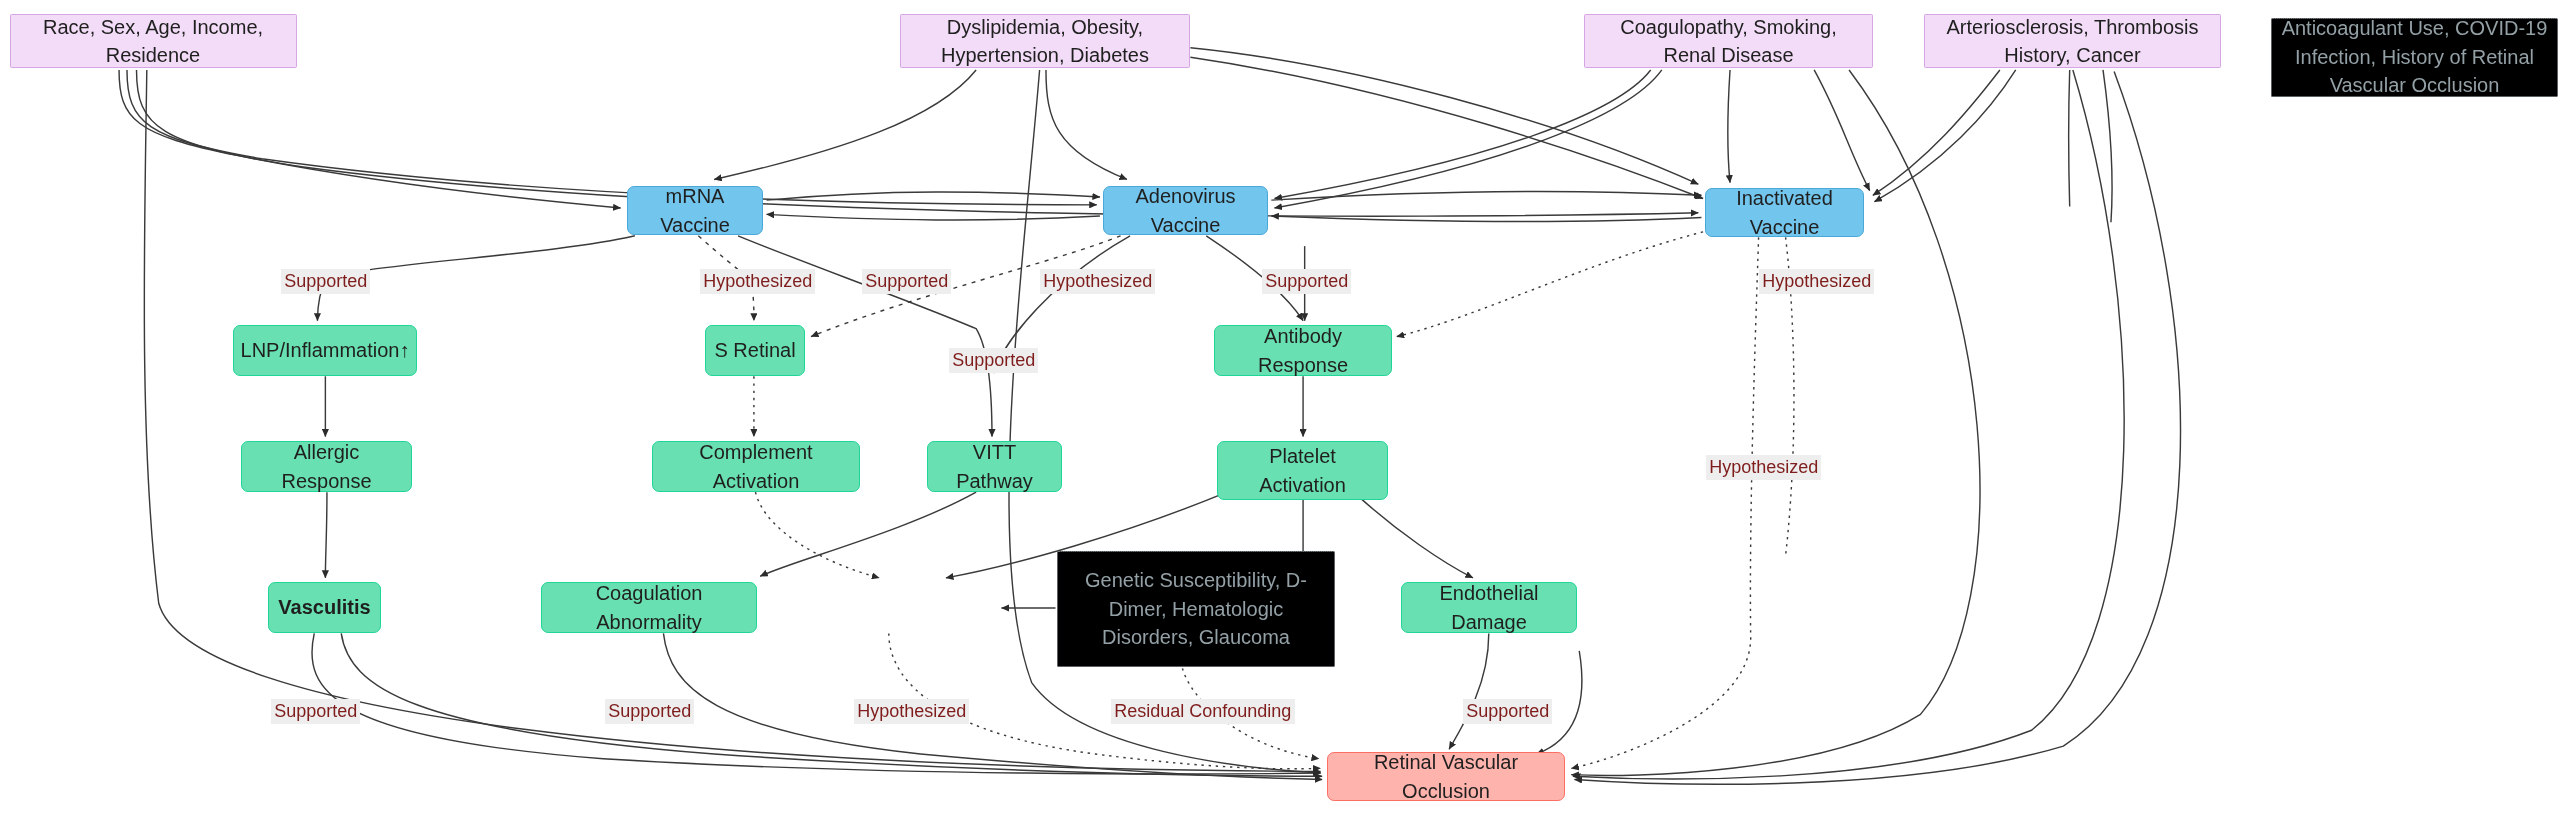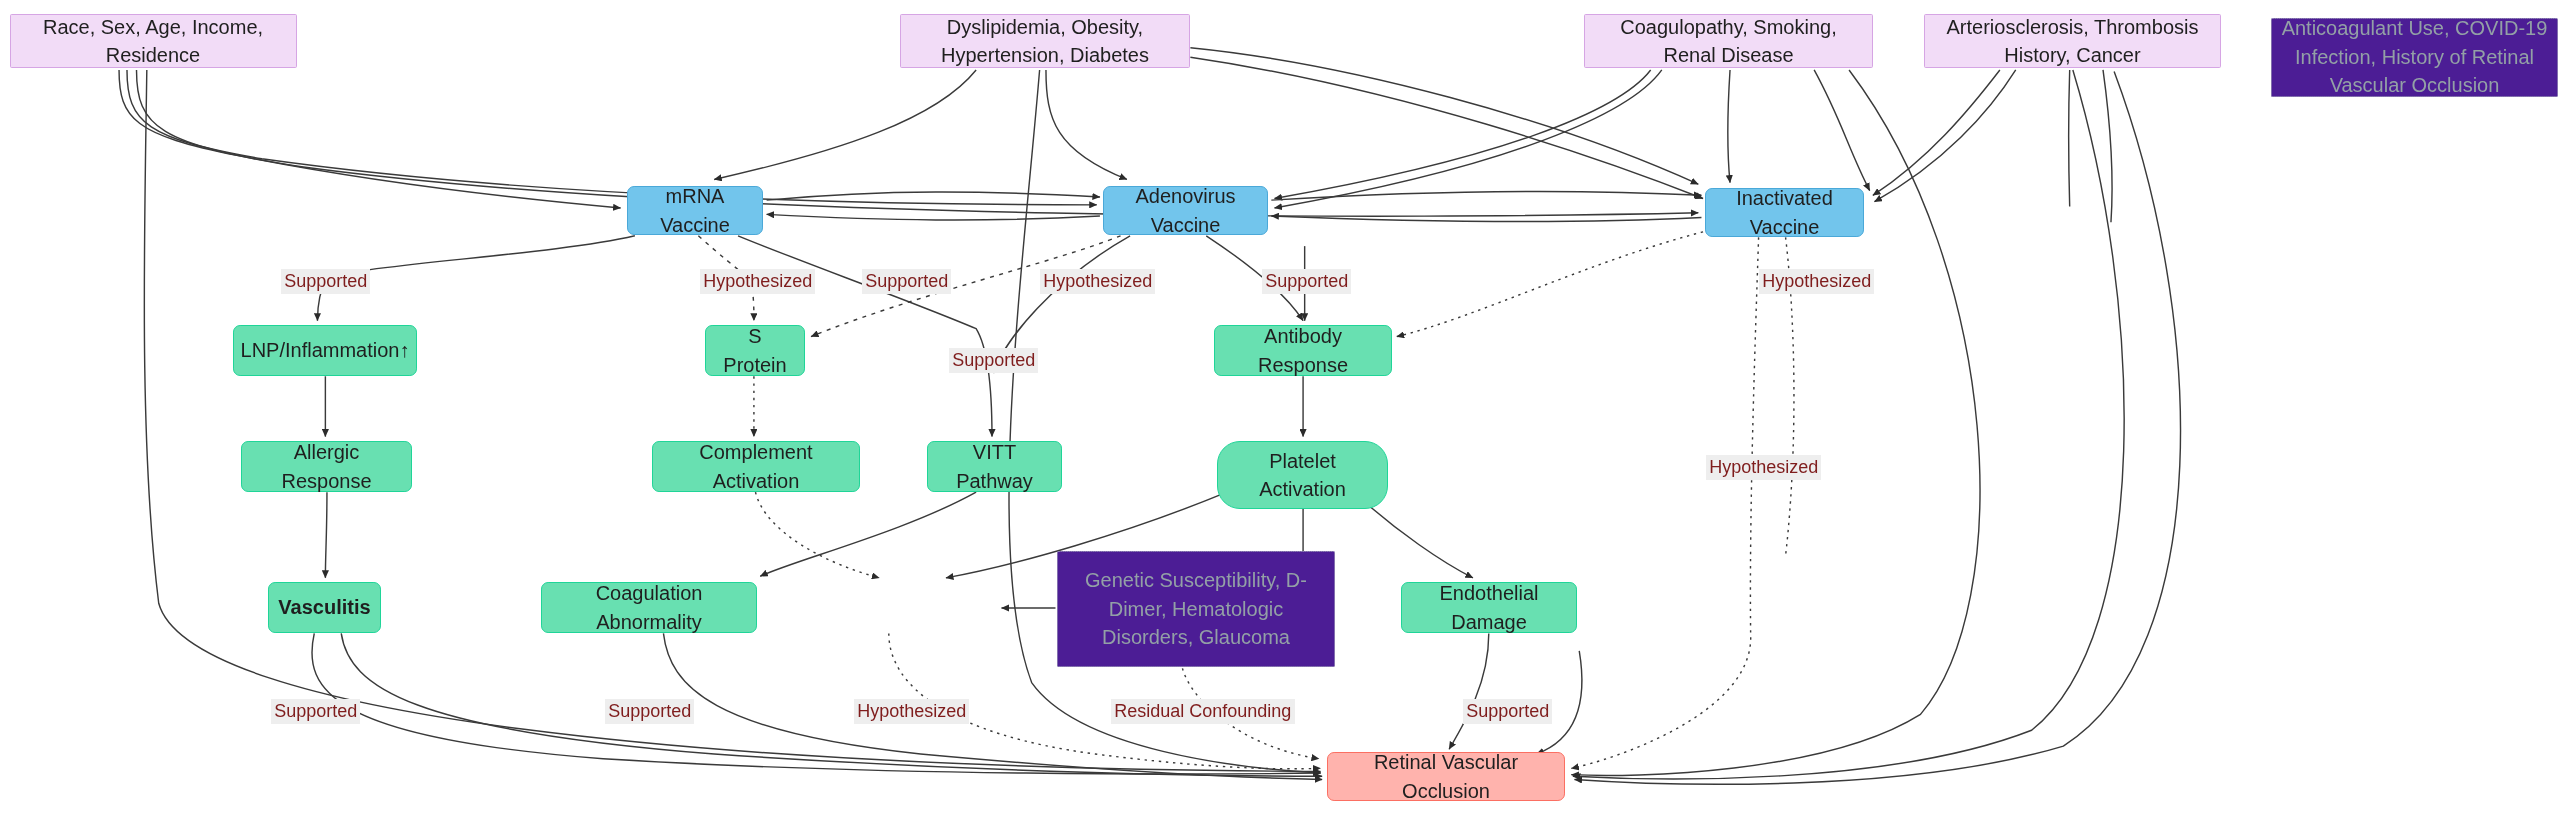--- a/index.html
+++ b/index.html
@@ -51,21 +51,21 @@
     border-radius: 7.1px;
     color: #1f1f1f;
   }
   .node-outcome {
     background: #ffb3ad;
     border: 1.6px solid #fb6f62;
     border-radius: 7.1px;
     color: #1f1f1f;
   }
   .node-unmeasured {
-    background: #4c1d95;
+    background: #000000;
     border: 1.6px dotted #b9c2c7;
     border-radius: 1.6px;
     color: #93a0a6;
   }
   .edge-label {
     position: absolute;
     font-size: 18px;
     color: #7f1d1d;
     background: #eeeeee;
     padding: 0.8px 3.2px;
@@ -200,40 +200,40 @@
 
   <div class="node node-exposure" style="left:1705px;top:188px;width:159px;height:49px;">
     <span class="node-text">Inactivated Vaccine</span>
   </div>
 
   <div class="node node-mechanism" style="left:233px;top:325px;width:184px;height:51px;">
     <span class="node-text">LNP/Inflammation↑</span>
   </div>
 
   <div class="node node-mechanism" style="left:705px;top:325px;width:100px;height:51px;">
-    <span class="node-text">S Protein</span>
+    <span class="node-text">S Retinal</span>
   </div>
 
   <div class="node node-mechanism" style="left:1214px;top:325px;width:178px;height:51px;">
     <span class="node-text">Antibody Response</span>
   </div>
 
   <div class="node node-mechanism" style="left:241px;top:441px;width:171px;height:51px;">
     <span class="node-text">Allergic Response</span>
   </div>
 
   <div class="node node-mechanism" style="left:652px;top:441px;width:208px;height:51px;">
     <span class="node-text">Complement Activation</span>
   </div>
 
   <div class="node node-mechanism" style="left:927px;top:441px;width:135px;height:51px;">
     <span class="node-text">VITT Pathway</span>
   </div>
 
-  <div class="node node-mechanism" style="left:1217px;top:441px;width:171px;height:68px;border-radius:23px;">
+  <div class="node node-mechanism" style="left:1217px;top:441px;width:171px;height:59px;">
     <span class="node-text">Platelet Activation</span>
   </div>
 
   <div class="node node-mechanism" style="left:268px;top:582px;width:113px;height:51px;font-weight:bold;">
     <span class="node-text">Vasculitis</span>
   </div>
 
   <div class="node node-mechanism" style="left:541px;top:582px;width:216px;height:51px;">
     <span class="node-text">Coagulation Abnormality</span>
   </div>

